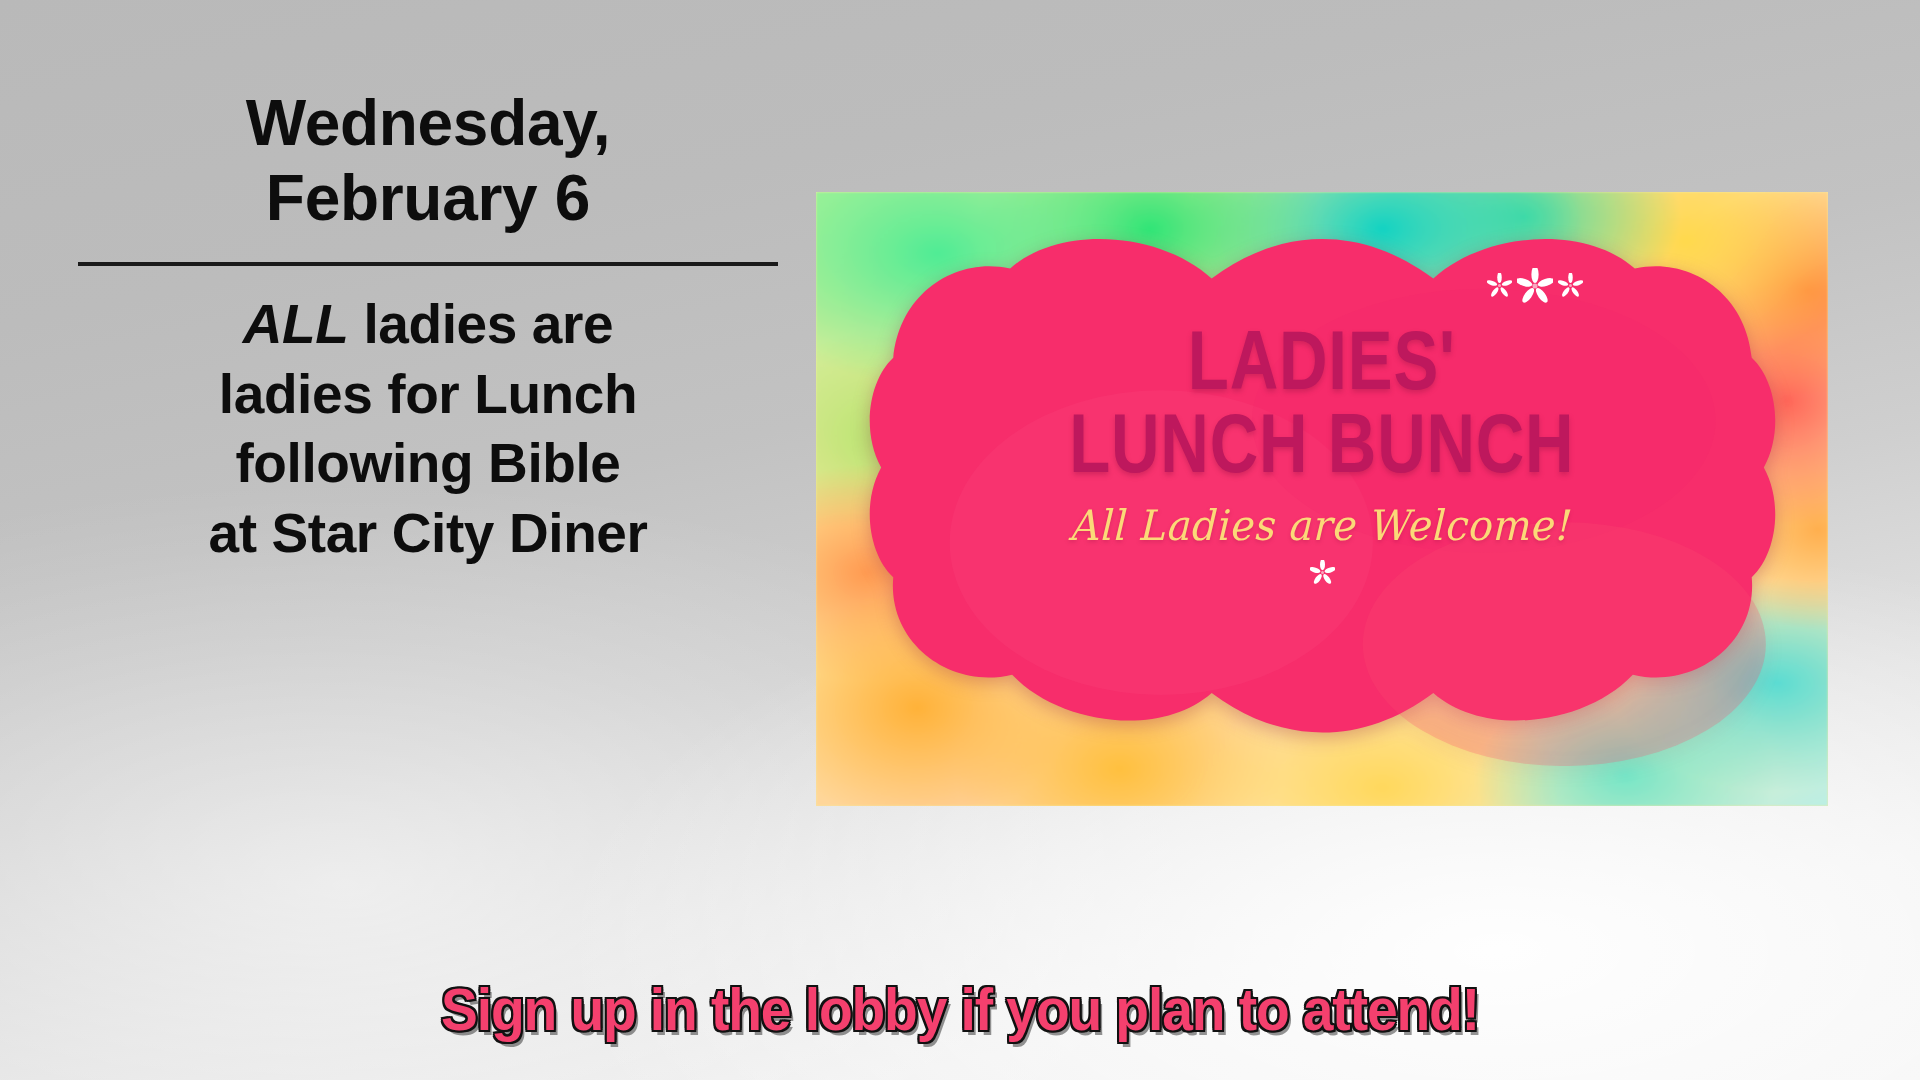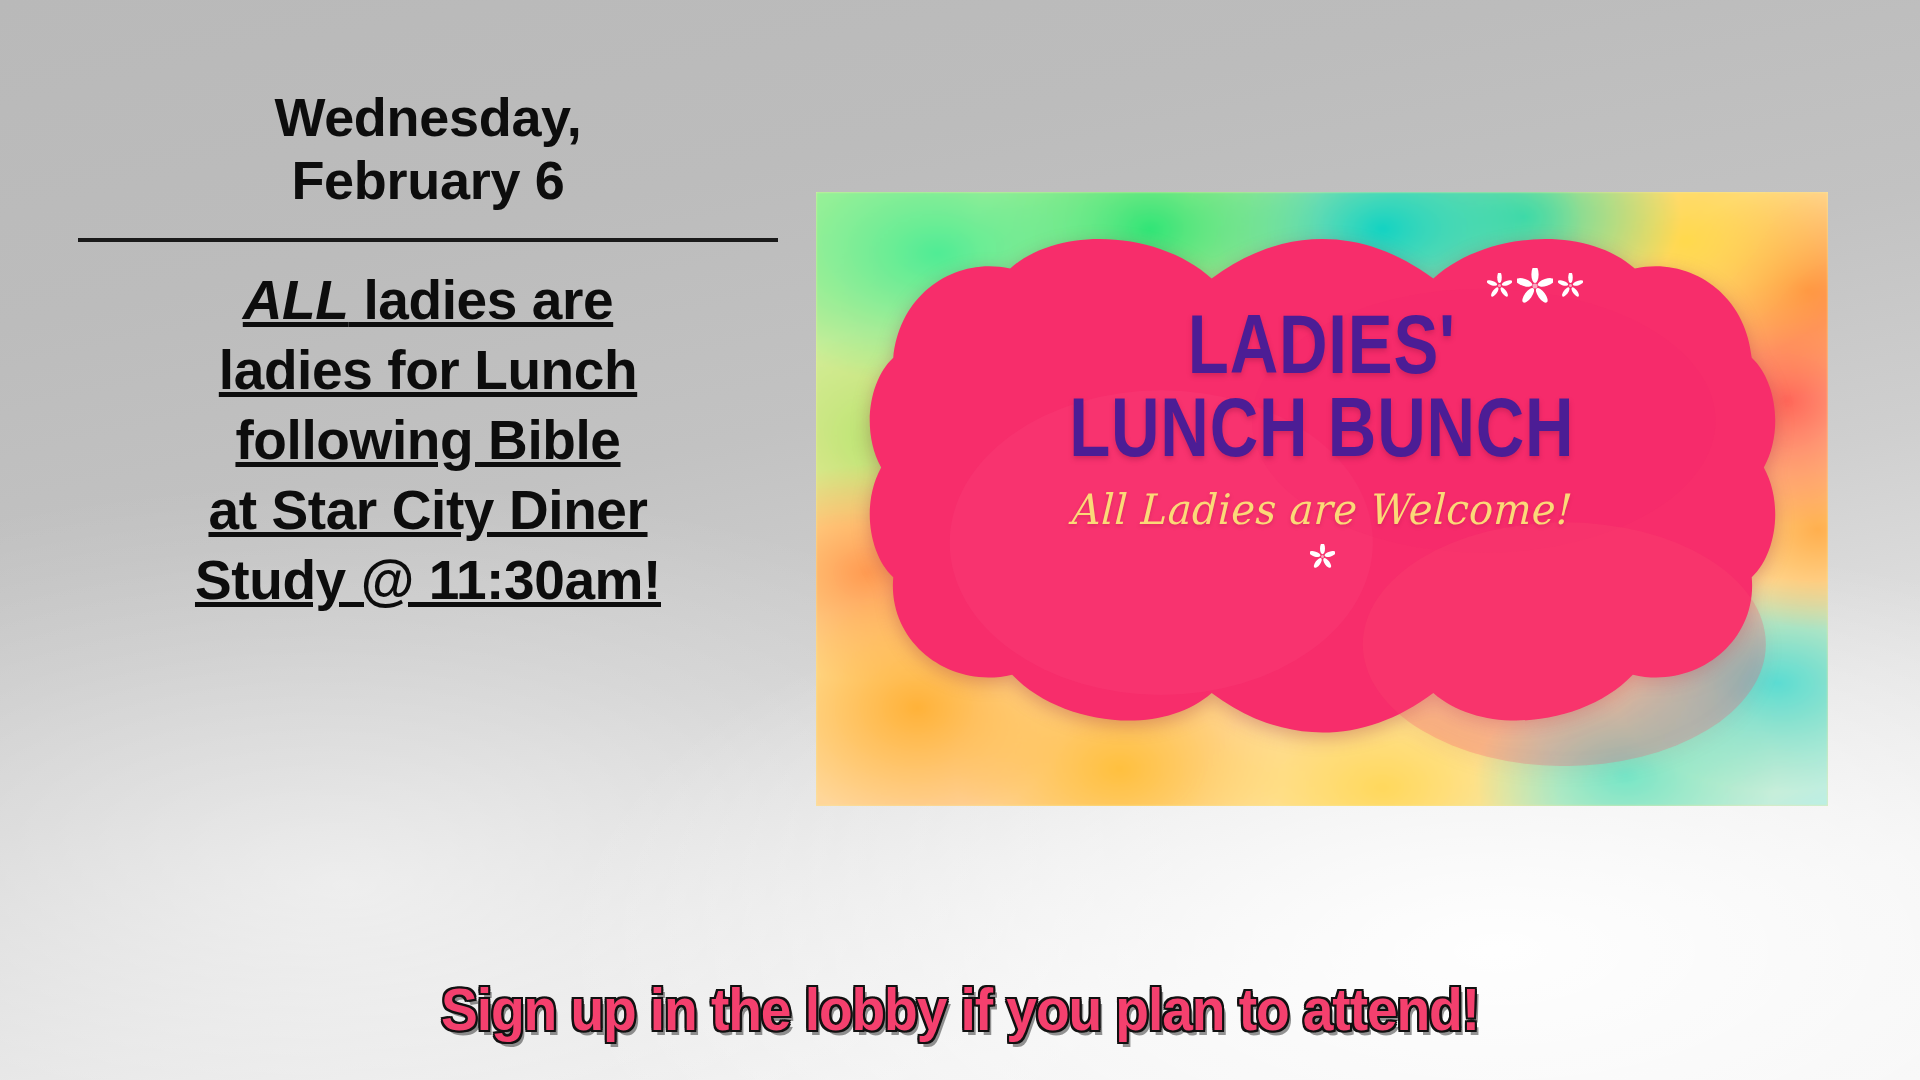--- a/index.html
+++ b/index.html
@@ -21,39 +21,39 @@
   
   #left-column {
     position: absolute;
     left: 78px;
     top: 86px;
     width: 700px;
     text-align: center;
     color: #0d0d0d;
   }
   #date-block {
-    font-size: 54px;
+    font-size: 64px;
     font-weight: bold;
     line-height: 1.17;
     letter-spacing: -0.3px;
   }
   #date-block .dline { display: block; }
   #date-rule {
     width: 700px;
     height: 4px;
     background: #1a1a1a;
     margin: 26px 0 24px 0;
   }
   #invite-block {
     font-size: 55px;
     font-weight: bold;
     line-height: 1.27;
     letter-spacing: -0.4px;
   }
-  #invite-block .iline { display: block; white-space: nowrap; text-decoration: underline; }
+  #invite-block .iline { display: block; white-space: nowrap; }
   .em-all { font-style: italic; font-weight: bold; }
 
   
   #signup-line {
     position: absolute;
     left: 0;
     top: 975px;
     width: 1920px;
     text-align: center;
     font-size: 60px;
@@ -130,23 +130,23 @@
     justify-content: center;
     gap: 5px;
     margin-left: 42%;
     margin-bottom: 0px;
   }
   .flower { display: block; }
   .flower.small { width: 25px; height: 25px; }
   .flower.big   { width: 36px; height: 36px; }
 
   #poster-title {
-    margin-top: 0;
+    margin-top: 16px;
     text-align: center;
-    color: #4c1d95;
+    color: #be185d;
     font-weight: bold;
     font-stretch: condensed;
     line-height: 0.97;
     letter-spacing: 1px;
     text-shadow: 0 3px 6px rgba(170,25,75,0.45);
   }
   #poster-title .tline { display: block; white-space: nowrap; }
   #title-line-1 { font-size: 84px; transform: scaleX(0.80); }
   #title-line-2 { font-size: 84px; transform: scaleX(0.80); margin-top: 2px; }
 
@@ -176,21 +176,20 @@
     <span class="dline">February 6</span>
   </div>
 
   <div id="date-rule"></div>
 
   <div id="invite-block">
     <span class="iline"><em class="em-all">ALL</em><span> ladies are</span></span>
     <span class="iline">ladies for Lunch</span>
     <span class="iline">following Bible</span>
     <span class="iline">at Star City Diner</span>
-    <span class="iline">Study @ 11:30am!</span>
   </div>
 
 </div>
 
 <div id="poster">
 
   <div id="poster-watercolor"></div>
 
   <div id="poster-plaque">
     <svg viewBox="0 0 920 520" preserveAspectRatio="none" aria-hidden="true">

